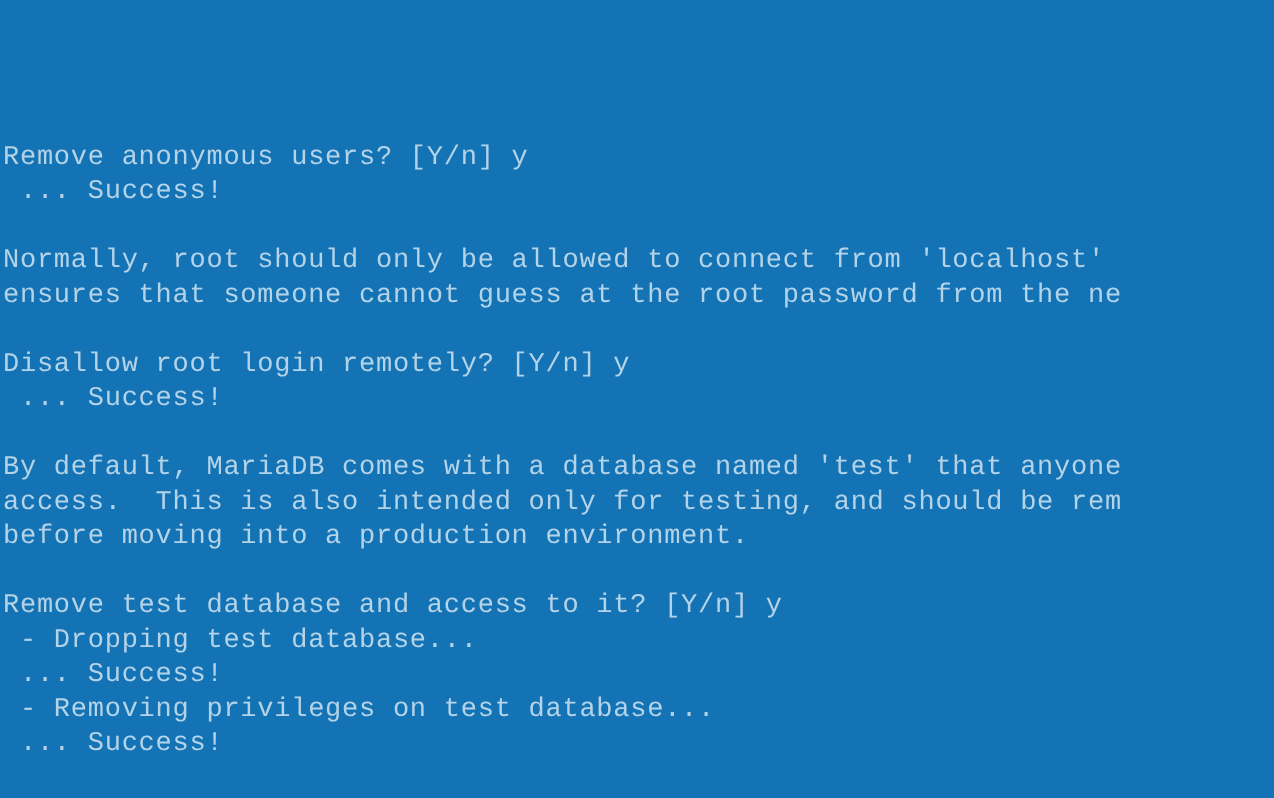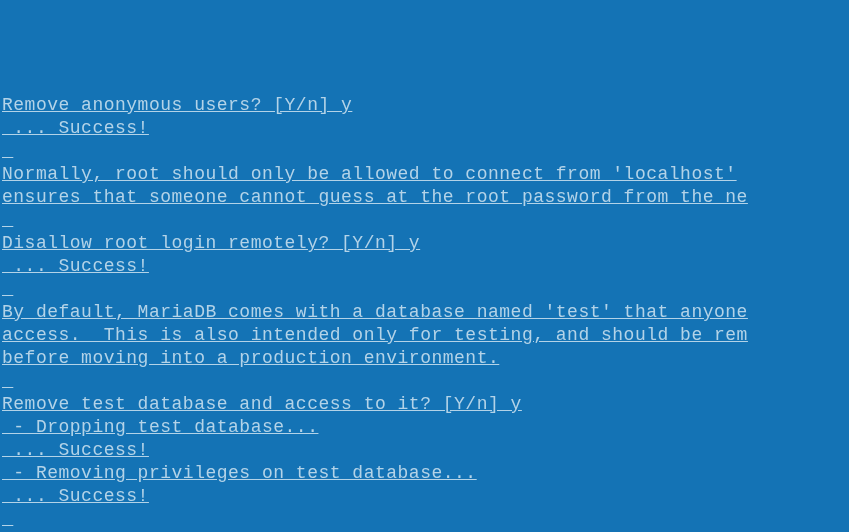--- a/index.html
+++ b/index.html
@@ -15,21 +15,20 @@
       font-family: 'Courier New', Courier, monospace;
       font-size: 18px;
       line-height: 23px;
       color: #b3d3e8;
       padding: 2px 0 0 2px;
       white-space: pre;
       letter-spacing: 0.5px;
     }
     .terminal-line {
       display: block;
-      text-decoration: underline;
     }
   </style>
 </head>
 <body>
 
 
 
 <div><span class="terminal-line">Remove anonymous users? [Y/n] y</span><span class="terminal-line"> ... Success!</span><span class="terminal-line">&nbsp;</span><span class="terminal-line">Normally, root should only be allowed to connect from 'localhost'</span><span class="terminal-line">ensures that someone cannot guess at the root password from the ne</span><span class="terminal-line">&nbsp;</span><span class="terminal-line">Disallow root login remotely? [Y/n] y</span><span class="terminal-line"> ... Success!</span><span class="terminal-line">&nbsp;</span><span class="terminal-line">By default, MariaDB comes with a database named 'test' that anyone</span><span class="terminal-line">access.  This is also intended only for testing, and should be rem</span><span class="terminal-line">before moving into a production environment.</span><span class="terminal-line">&nbsp;</span><span class="terminal-line">Remove test database and access to it? [Y/n] y</span><span class="terminal-line"> - Dropping test database...</span><span class="terminal-line"> ... Success!</span><span class="terminal-line"> - Removing privileges on test database...</span><span class="terminal-line"> ... Success!</span><span class="terminal-line">&nbsp;</span><span class="terminal-line">Reloading the privilege tables will ensure that all changes made s</span></div>
 
 

